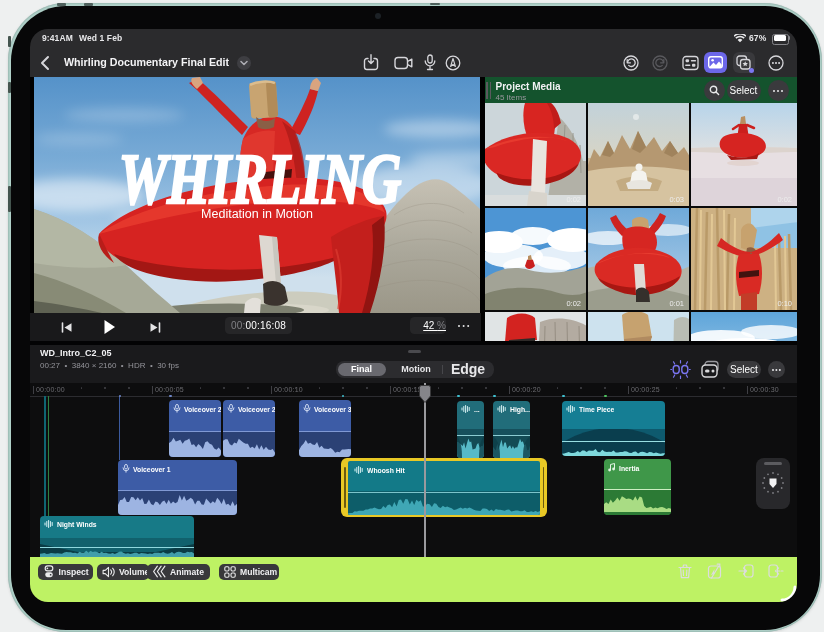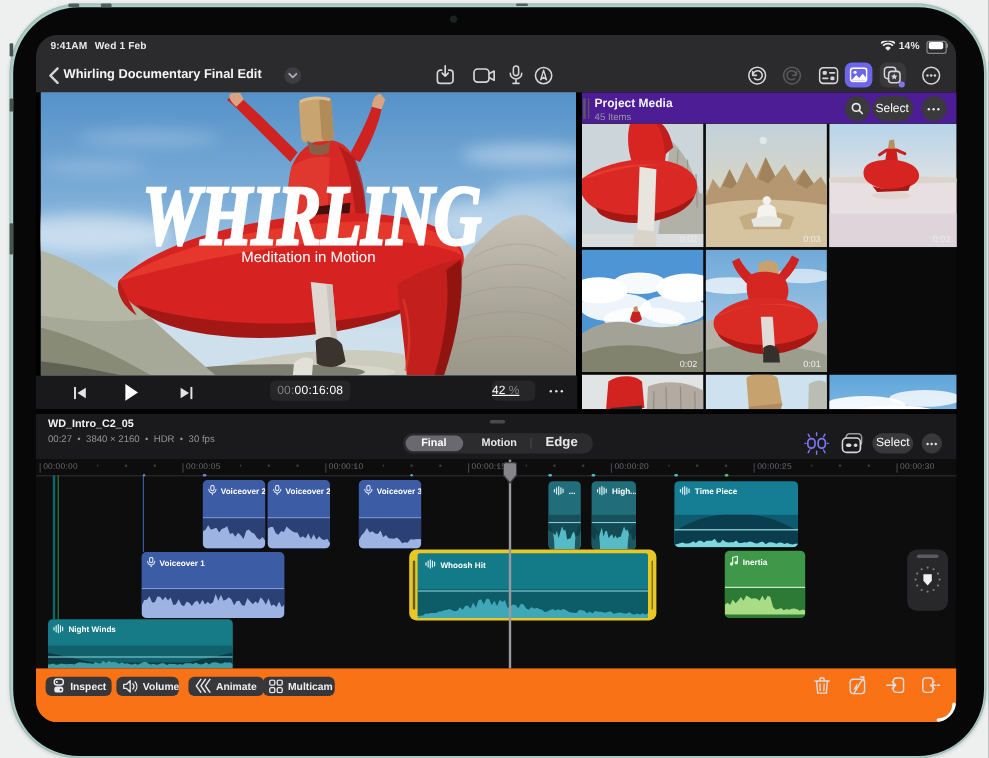--- a/index.html
+++ b/index.html
@@ -4,33 +4,33 @@
 <style>
 html,body{margin:0;padding:0;}
 body{width:824px;height:632px;background:#eef0f0;font-family:"Liberation Sans",sans-serif;position:relative;overflow:hidden;}
 .abs{position:absolute;}
 .device{position:absolute;left:8px;top:3px;width:814px;height:629px;border-radius:58px;background:#b0d1c9;box-shadow:inset 0 0 2px rgba(95,125,120,.75), 0 1px 3px rgba(0,0,0,.12);}
 .bezel{position:absolute;left:2.5px;top:2.5px;right:2.5px;bottom:2.5px;border-radius:55px;background:#070708;}
 .screen{position:absolute;left:30px;top:29px;width:767px;height:573px;background:#000;border-radius:18px;overflow:hidden;font-family:"Liberation Sans",sans-serif;}
 
 .topbar{position:absolute;left:0;top:0;width:767px;height:48px;background:#2b2b2d;}
 .stat{position:absolute;top:4px;font-size:8.5px;font-weight:bold;color:#e8e8ea;letter-spacing:.1px;}
-.title{position:absolute;left:23px;top:27px;font-size:10.7px;font-weight:bold;color:#f4f4f6;}
+.title{position:absolute;left:34px;top:27px;font-size:10.7px;font-weight:bold;color:#f4f4f6;}
 .icon{position:absolute;}
 
 .viewer{position:absolute;left:4px;top:48px;width:446px;height:236px;overflow:hidden;background:#7fb2dd;}
 .playbar{position:absolute;left:0;top:284px;width:451px;height:28px;background:#19191b;}
 
 .media{position:absolute;left:454.5px;top:48px;width:312.5px;height:264px;background:#0a0a0a;}
-.mhead{position:absolute;left:0;top:0;width:312.5px;height:26px;background:#4c1d95;}
+.mhead{position:absolute;left:0;top:0;width:312.5px;height:26px;background:#14532d;}
 
 .divider{position:absolute;left:0;top:312px;width:767px;height:4px;background:#030304;}
 .tlhead{position:absolute;left:0;top:316px;width:767px;height:38px;background:#1a1a1c;}
 .tracks{position:absolute;left:0;top:354px;width:767px;height:174px;background:#0d0d0e;}
-.toolbar{position:absolute;left:0;top:528px;width:767px;height:45px;background:#f97316;}
+.toolbar{position:absolute;left:0;top:528px;width:767px;height:45px;background:#bef264;}
 .tbtn{position:absolute;top:6.5px;height:16px;background:#38383b;border-radius:5px;color:#f0f0f2;font-size:8.6px;font-weight:bold;display:flex;align-items:center;padding:0 6px 0 5px;box-sizing:border-box;}.tbtn svg{flex-shrink:0;}
 .clip{position:absolute;border-radius:4px;overflow:hidden;}
 .cname{position:absolute;left:4px;top:4px;font-size:6.8px;font-weight:bold;color:#fff;white-space:nowrap;letter-spacing:0;}
 .rlab{position:absolute;top:3px;font-size:7px;color:#6b6b70;letter-spacing:.2px;}
 .tile{position:absolute;overflow:hidden;background:#222;}
 </style>
 </head>
 <body>
 <div class="device">
   <div class="bezel"></div>
@@ -47,21 +47,21 @@
 <div class="screen">
 
   <div class="topbar">
     <div class="stat" style="left:12px;">9:41AM</div>
     <div class="stat" style="left:49px;">Wed 1 Feb</div>
     <svg class="icon" style="left:704px;top:4.5px;" width="12" height="9" viewBox="0 0 12 9">
         <path d="M6 8.3 L3.6 5.9 a3.4 3.4 0 0 1 4.8 0 Z" fill="#e8e8ea"></path>
         <path d="M1.8 4.1 a6 6 0 0 1 8.4 0" fill="none" stroke="#e8e8ea" stroke-width="1.5"></path>
         <path d="M0 2.2 a8.6 8.6 0 0 1 12 0" fill="none" stroke="#e8e8ea" stroke-width="1.5"></path>
       </svg>
-    <div class="stat" style="left:719px;">14%</div>
+    <div class="stat" style="left:719px;">67%</div>
     <div class="abs" style="left:742px;top:4.5px;width:15px;height:9px;border:1px solid #86868a;border-radius:2.5px;"></div>
     <div class="abs" style="left:743.5px;top:6px;width:12px;height:6px;border-radius:1.5px;background:#fff;"></div>
     <div class="abs" style="left:758.2px;top:7px;width:1.5px;height:4px;border-radius:0 1px 1px 0;background:#86868a;"></div>
     <svg class="icon" style="left:8px;top:25px;" width="14" height="18" viewBox="0 0 14 18">
         <path d="M10 3 L4 9 L10 15" fill="none" stroke="#d6d6da" stroke-width="2" stroke-linecap="round" stroke-linejoin="round"></path>
       </svg>
     <div class="title">Whirling Documentary Final Edit</div>
     <div class="abs" style="left:207px;top:27px;width:14px;height:14px;border-radius:50%;background:#3e3e42;"></div>
     <svg class="icon" style="left:210px;top:31px;" width="8" height="6" viewBox="0 0 8 6">
         <path d="M1 1.5 L4 4.5 L7 1.5" fill="none" stroke="#aeaeb4" stroke-width="1.5" stroke-linecap="round" stroke-linejoin="round"></path>
@@ -222,21 +222,21 @@
         <path d="M10.5 1.2 L3.5 5.5 L10.5 9.8 Z" fill="#e4e4e6"></path>
       </svg>
     <svg class="icon" style="left:73px;top:6px;" width="13" height="16" viewBox="0 0 13 16">
         <path d="M1.5 1 L12 8 L1.5 15 Z" fill="#fff"></path>
       </svg>
     <svg class="icon" style="left:119px;top:8.5px;" width="12" height="11" viewBox="0 0 12 11">
         <path d="M10.5 1 L10.5 10" stroke="#e4e4e6" stroke-width="1.6" stroke-linecap="round"></path>
         <path d="M1.5 1.2 L8.5 5.5 L1.5 9.8 Z" fill="#e4e4e6"></path>
       </svg>
     <div class="abs" style="left:195px;top:4px;width:67px;height:17px;border-radius:4.5px;background:#262628;font-size:10px;line-height:17px;text-align:center;color:#fff;letter-spacing:.2px;"><span style="color:#808085;">00:</span>00:16:08</div>
-    <div class="abs" style="left:380px;top:4px;width:36px;height:17px;border-radius:4.5px;background:#262628;font-size:10px;line-height:17px;text-align:left;color:#fff;text-decoration:underline;">42 <span style="color:#808085;">%</span></div>
+    <div class="abs" style="left:380px;top:4px;width:36px;height:17px;border-radius:4.5px;background:#262628;font-size:10px;line-height:17px;text-align:right;color:#fff;text-decoration:underline;">42 <span style="color:#808085;">%</span></div>
     <div class="abs" style="left:428px;top:11.5px;width:2.4px;height:2.4px;border-radius:50%;background:#e4e4e6;box-shadow:4.6px 0 0 #e4e4e6,9.2px 0 0 #e4e4e6;"></div>
   </div>
 
   <div class="media" id="media">
     <div class="mhead">
       <div class="abs" style="left:1.5px;top:5px;width:1.5px;height:17px;background:#5a5a5e;"></div>
       <div class="abs" style="left:5px;top:5px;width:1.5px;height:17px;background:#5a5a5e;"></div>
       <div class="abs" style="left:11px;top:4px;font-size:10px;font-weight:bold;color:#f2f2f4;">Project Media</div>
       <div class="abs" style="left:11px;top:15.5px;font-size:8px;color:#98989d;">45 Items</div>
       <div class="abs" style="left:219px;top:3px;width:21px;height:21px;border-radius:50%;background:#3a3a3d;"></div>
@@ -347,20 +347,41 @@
         <path d="M36,22 C42,17 60,17 66,24 C70,31 70,38 66,44 L38,46 C34,39 33,29 36,22 Z" fill="#d62622"></path>
         <path d="M38,44 L66,42 L65,52 L39,54 Z" fill="#2a1510"></path>
         <path d="M8,56 C20,42 46,36 68,42 C88,47 98,58 92,70 C84,84 52,90 30,82 C12,76 3,66 8,56 Z" fill="#da2a24"></path>
         <path d="M8,56 C26,46 58,42 82,50 C70,42 36,44 14,54 Z" fill="#e73c30"></path>
         <path d="M10,70 C34,84 70,82 92,68 C86,84 54,92 32,84 C20,80 12,75 10,70 Z" fill="#a81712"></path>
         <path d="M46,56 L56,56 L58,84 L48,86 Z" fill="#e0dbd6"></path>
         <path d="M48,82 C52,78 58,79 61,84 L62,94 L48,94 Z" fill="#35302c"></path>
         <text x="96" y="98" text-anchor="end" font-size="7.5" fill="#ececec" font-family="'Liberation Sans',sans-serif">0:01</text>
       </svg>
     </div>
+    <div class="tile" style="left:206px;top:131px;width:106.5px;height:102px;">
+      <svg width="107" height="102" viewBox="0 0 107 102">
+        <rect width="107" height="102" fill="#cdb183"></rect>
+        <rect x="60" width="47" height="40" fill="#8fc2e4"></rect>
+        <path d="M60,0 L107,0 L107,14 L60,20 Z" fill="#aed4ec"></path>
+        <g stroke="#b99a68" stroke-width="2.5">
+          <path d="M6,0 L4,102 M16,4 L14,102 M26,0 L28,102 M38,6 L36,102 M88,30 L90,102 M98,26 L100,102"></path>
+        </g>
+        <g stroke="#e2c895" stroke-width="2">
+          <path d="M10,2 L9,102 M21,6 L20,102 M33,2 L34,102 M44,10 L43,102 M94,28 L95,102 M84,34 L85,102"></path>
+        </g>
+        <path d="M50,22 C52,16 58,14 62,17 L66,22 L62,44 L50,40 Z" fill="#c7a26e"></path>
+        <path d="M56,40 C60,38 64,40 66,44 L64,54 L54,52 Z" fill="#8a5f42"></path>
+        <path d="M58,48 C52,50 40,46 26,38 L30,30 C42,40 52,44 60,44 Z" fill="#d62823"></path>
+        <path d="M62,48 C70,46 82,40 92,32 L88,25 C78,35 68,42 60,44 Z" fill="#d62823"></path>
+        <path d="M48,46 L68,46 C72,58 72,72 68,86 L48,88 C44,72 44,58 48,46 Z" fill="#d92a24"></path>
+        <path d="M48,64 L68,62 L68,68 L48,70 Z" fill="#42130f"></path>
+        <path d="M50,86 L66,84 L66,102 L50,102 Z" fill="#c23c28"></path>
+        <text x="101" y="98" text-anchor="end" font-size="7.5" fill="#ececec" font-family="'Liberation Sans',sans-serif">0:10</text>
+      </svg>
+    </div>
 
     <div class="tile" style="left:0;top:235px;width:101.5px;height:29px;">
       <svg width="102" height="103" viewBox="0 0 102 103">
         <rect width="102" height="103" fill="#e0e4e5"></rect>
         <path d="M55,10 C70,4 88,6 102,14 L102,103 L50,103 Z" fill="#b3aba1"></path>
         <path d="M60,14 L58,103 M70,10 L72,103 M82,10 L84,103 M94,14 L96,103" stroke="#958d82" stroke-width="1"></path>
         <path d="M22,6 C30,0 44,0 50,6 L52,28 L20,30 Z" fill="#d32320"></path>
         <path d="M24,28 L50,26 L50,36 L24,38 Z" fill="#2e2a28"></path>
       </svg>
     </div>
@@ -391,21 +412,21 @@
   <div class="divider"></div>
 
   <div class="tlhead">
     <div class="abs" style="left:378px;top:5px;width:13px;height:3px;border-radius:2px;background:#4a4a4e;"></div>
     <div class="abs" style="left:10px;top:3px;font-size:9px;font-weight:bold;color:#f2f2f4;">WD_Intro_C2_05</div>
     <div class="abs" style="left:10px;top:15.5px;font-size:8px;color:#94949a;">00:27 &nbsp;•&nbsp; 3840 × 2160 &nbsp;•&nbsp; HDR &nbsp;•&nbsp; 30 fps</div>
     <div class="abs" style="left:306px;top:16px;width:158px;height:16.5px;border-radius:8px;background:#2c2c2f;">
       <div class="abs" style="left:1.5px;top:1.5px;width:48px;height:13.5px;border-radius:7px;background:#69696f;color:#fff;font-size:9px;font-weight:bold;text-align:center;line-height:13.5px;">Final</div>
       <div class="abs" style="left:55px;top:0;width:50px;color:#e8e8ea;font-size:9px;font-weight:bold;text-align:center;line-height:16.5px;">Motion</div>
       <div class="abs" style="left:106px;top:3.5px;width:1px;height:9px;background:#47474b;"></div>
-      <div class="abs" style="left:108px;top:0;width:48px;color:#e8e8ea;font-size:11px;font-weight:bold;text-align:center;line-height:16.5px;">Edge</div>
+      <div class="abs" style="left:108px;top:0;width:48px;color:#e8e8ea;font-size:14px;font-weight:bold;text-align:center;line-height:16.5px;">Edge</div>
     </div>
     <svg class="icon" style="left:640px;top:14px;" width="21" height="21" viewBox="0 0 21 21">
         <g fill="none" stroke="#7b76f2" stroke-width="1.4">
           <rect x="3.2" y="6.5" width="6" height="8" rx="3"></rect>
           <rect x="11.8" y="6.5" width="6" height="8" rx="3"></rect>
         </g>
         <g stroke="#7b76f2" stroke-width="1.2" stroke-linecap="round">
           <path d="M10.5 1.5 L10.5 4 M10.5 17 L10.5 19.5 M3.5 2.8 L4.7 5 M17.5 2.8 L16.3 5 M3.5 18.2 L4.7 16 M17.5 18.2 L16.3 16 M0.8 10.5 L1.6 10.5 M19.4 10.5 L20.2 10.5"></path>
         </g>
       </svg>
@@ -636,21 +657,21 @@
     <div class="tbtn" style="left:7.5px;width:55px;"><svg width="12" height="13" viewBox="0 0 11 12" style="margin-right:4px;">
           <rect x="2" y="0.8" width="7" height="4.6" rx="2.2" fill="none" stroke="#eaeaec" stroke-width="1.1"></rect>
           <rect x="2" y="6.6" width="7" height="4.6" rx="2.2" fill="#eaeaec"></rect>
           <circle cx="4" cy="3.1" r="0.8" fill="#eaeaec"></circle>
           <circle cx="7" cy="9" r="0.8" fill="#2a2a2c"></circle>
         </svg>Inspect</div>
     <div class="tbtn" style="left:67px;width:52px;"><svg width="13" height="12" viewBox="0 0 12 11" style="margin-right:4px;">
           <path d="M1 4 L3 4 L6 1.2 L6 9.8 L3 7 L1 7 Z" fill="none" stroke="#eaeaec" stroke-width="1" stroke-linejoin="round"></path>
           <path d="M8 3.5 a3 3 0 0 1 0 4 M9.8 2 a5.4 5.4 0 0 1 0 7" fill="none" stroke="#eaeaec" stroke-width="1" stroke-linecap="round"></path>
         </svg>Volume</div>
-    <div class="tbtn" style="left:127px;width:63px;"><svg width="14" height="13" viewBox="0 0 13 12" style="margin-right:4px;">
+    <div class="tbtn" style="left:117px;width:63px;"><svg width="14" height="13" viewBox="0 0 13 12" style="margin-right:4px;">
           <path d="M5 1 L1.5 6 L5 11 M8.5 1 L5 6 L8.5 11 M12 1 L8.5 6 L12 11" fill="none" stroke="#eaeaec" stroke-width="1.1" stroke-linejoin="round" stroke-linecap="round"></path>
         </svg>Animate</div>
     <div class="tbtn" style="left:189px;width:60px;"><svg width="12" height="12" viewBox="0 0 12 12" style="margin-right:4px;">
           <g fill="none" stroke="#eaeaec" stroke-width="1.1">
             <rect x="0.8" y="0.8" width="4.2" height="4.2" rx="1.2"></rect>
             <rect x="7" y="0.8" width="4.2" height="4.2" rx="1.2"></rect>
             <rect x="0.8" y="7" width="4.2" height="4.2" rx="1.2"></rect>
             <rect x="7" y="7" width="4.2" height="4.2" rx="1.2"></rect>
           </g>
         </svg>Multicam</div>

